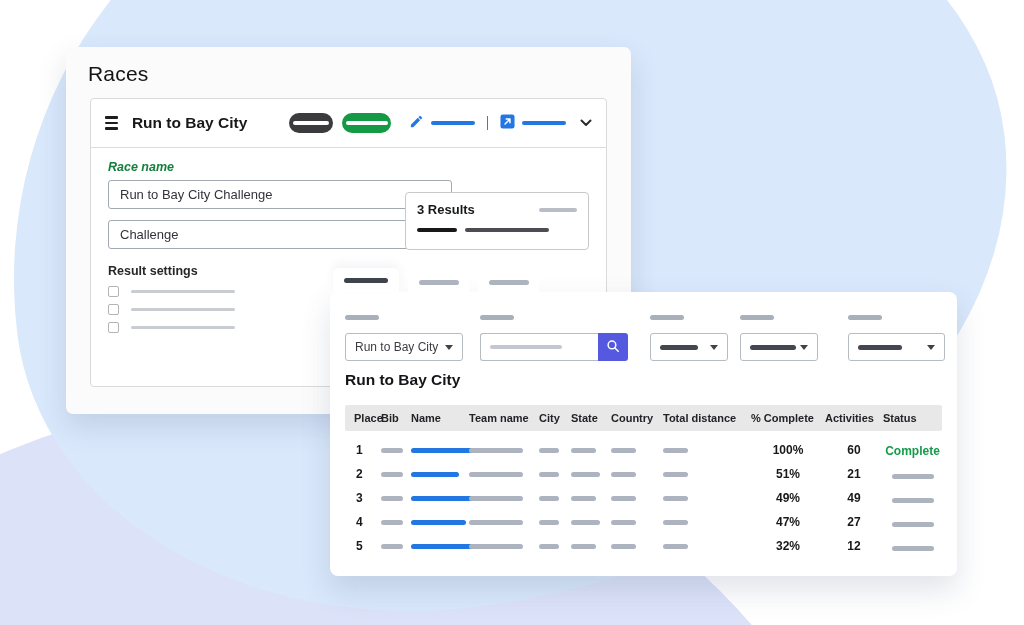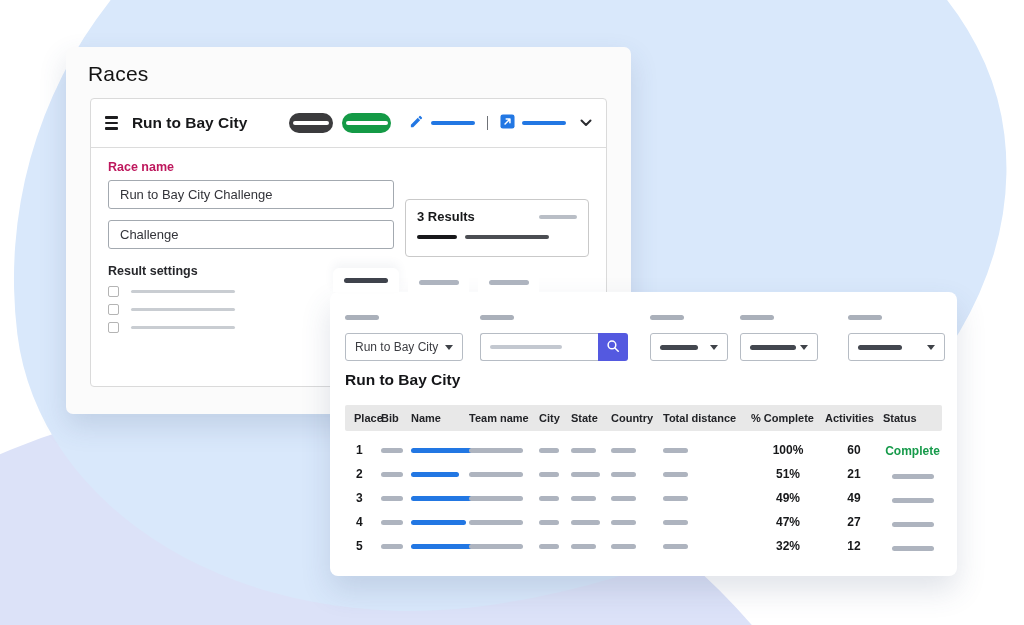--- a/index.html
+++ b/index.html
@@ -40,25 +40,25 @@
   .pill .bar { width:36px; }
   .pill.green .bar { width:42px; }
   .hdr-action { display:flex; align-items:center; gap:7px; margin-left:18px; }
   .hdr-action .bar { width:44px; height:3.5px; background:#2277e3; }
   .hdr-divider { width:1.5px; height:14px; background:#6f7277; margin-left:12px; }
   .hdr-action.second { margin-left:12px; }
   .chev { margin-left:14px; display:flex; align-items:center; }
 
   .panel-body { position:relative; padding:12px 17px; }
   .section-heading { font-size:15px; font-weight:bold; color:#17181a; margin-bottom:11px; }
-  .field-label { font-size:12.5px; font-weight:bold; color:#be185d; margin-bottom:6px; }
-  .text-input { width:286px; height:29px; border:1px solid #a3a9b0; border-radius:3px; background:#fff;
+  .field-label { font-size:12.5px; font-weight:bold; color:#15803d; margin-bottom:6px;font-style:italic; }
+  .text-input { width:344px; height:29px; border:1px solid #a3a9b0; border-radius:3px; background:#fff;
     font-family:inherit; font-size:13px; color:#33343a; padding:0 11px; outline:none; }
   .field-gap { height:11px; }
-  .results-box { position:absolute; left:314px; top:51px; width:184px; height:58px;
+  .results-box { position:absolute; left:314px; top:44px; width:184px; height:58px;
     border:1px solid #c9c9c9; border-radius:4px; background:#fff; padding:9px 11px; }
   .results-box .row1 { display:flex; align-items:center; justify-content:space-between; }
   .results-label { font-size:13px; font-weight:bold; color:#17181a; }
   .results-box .row1 .bar { width:38px; background:#b9bec6; }
   .results-box .row2 { display:flex; align-items:center; gap:8px; margin-top:11px; }
   .results-box .row2 .b1 { width:40px; }
   .results-box .row2 .b2 { width:84px; }
   .settings-label { margin-top:15px; margin-bottom:7px; font-size:12.5px; font-weight:bold; color:#26272b; }
   .check-row { display:flex; align-items:center; gap:12px; margin-top:6px; height:12px; }
   .checkbox { width:11px; height:11px; border:1px solid #b4b4b4; border-radius:2px; background:#fff; cursor:pointer; }

